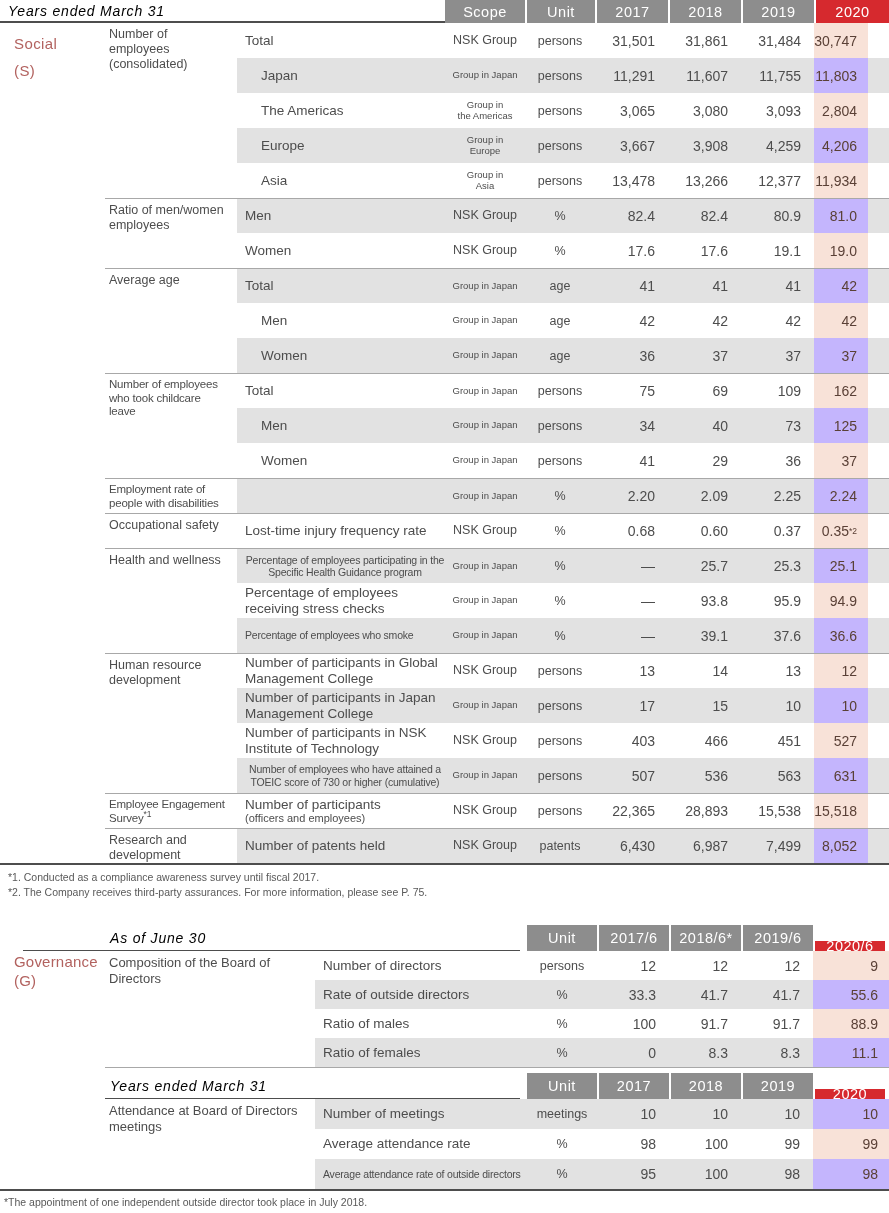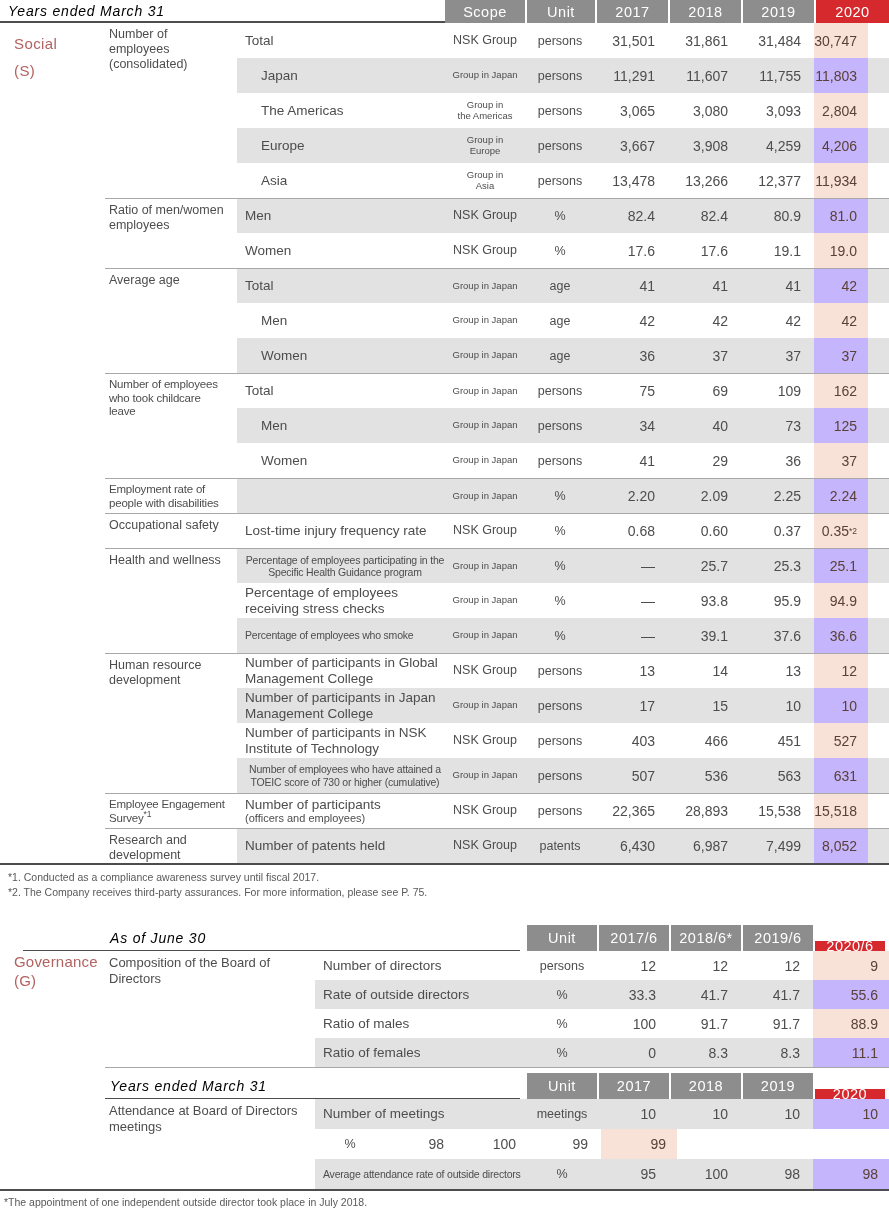--- a/index.html
+++ b/index.html
@@ -576,20 +576,23 @@
             <div class="cell y">10</div>
             <div class="cell y">10</div>
             <div class="cell y">10</div>
             <div class="cell y y2020">10</div>
           </div>
         </div>
         <div class="trow">
           <div class="cell sec"></div>
           <div class="cell cat"></div>
           <div class="band">
+            <div class="cell item">
+              <span class="item-text">Average attendance rate</span>
+            </div>
             <div class="cell unit">%</div>
             <div class="cell y">98</div>
             <div class="cell y">100</div>
             <div class="cell y">99</div>
             <div class="cell y y2020">99</div>
           </div>
         </div>
         <div class="trow">
           <div class="cell sec"></div>
           <div class="cell cat"></div>

